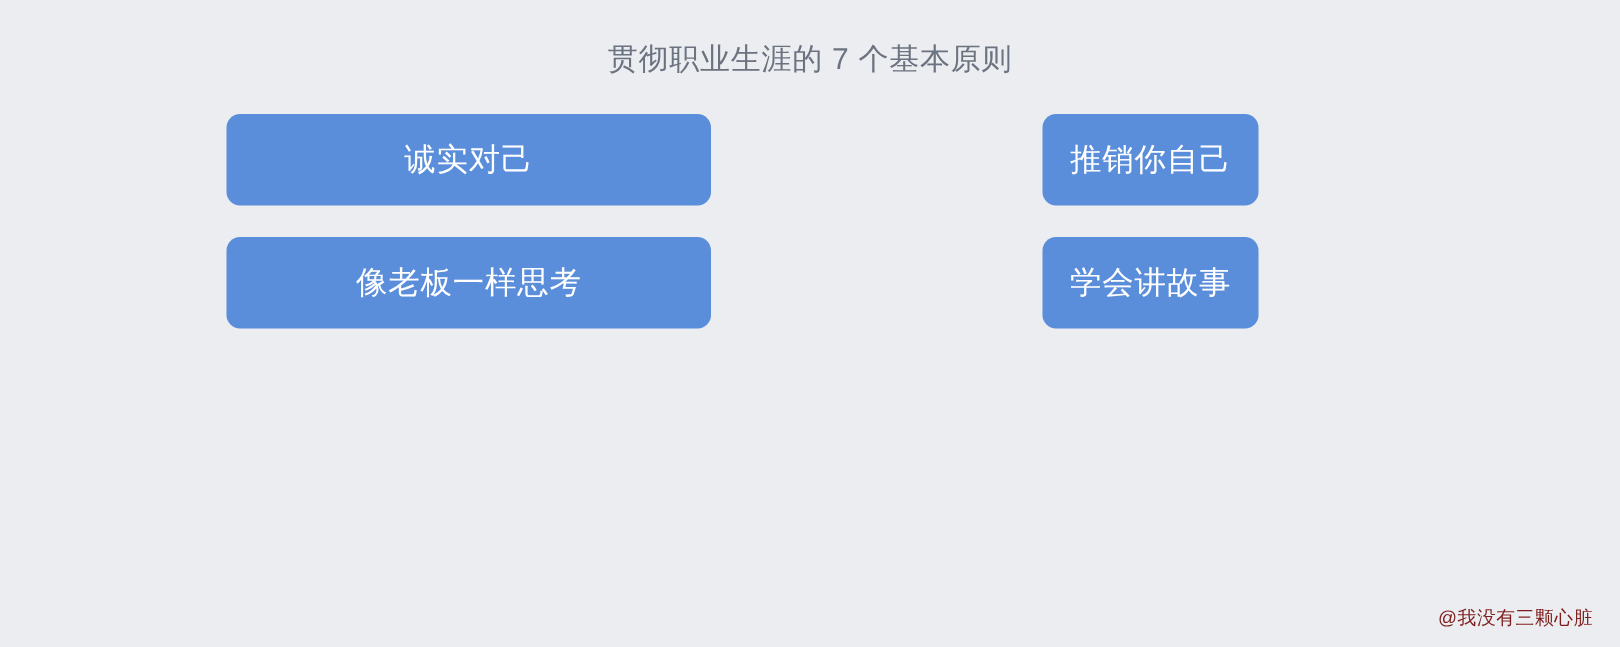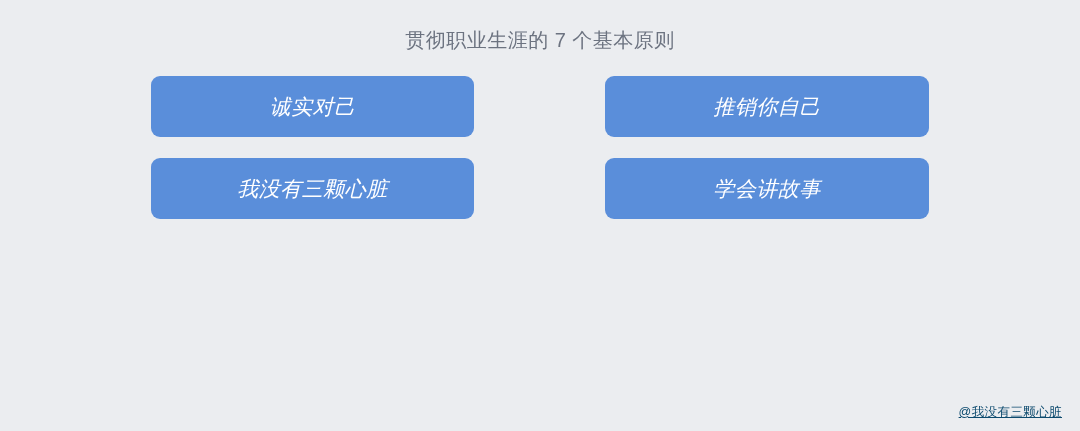--- a/index.html
+++ b/index.html
@@ -42,63 +42,61 @@
     flex-direction: row;
     justify-content: space-between;
     align-items: flex-start;
   }
   .column {
     display: flex;
     flex-direction: column;
     gap: 21px;
   }
   .column-left { width: 323px; }
-  .column-right { width: 324px; }
+  .column-right { width: 324px; align-items: center; }
   .principle-card {
     height: 61px;
     border-radius: 9px;
     background: #5a8eda;
     color: #ffffff;
     display: flex;
     align-items: center;
     justify-content: center;
     font-size: 21px;
     line-height: 61px;
     letter-spacing: 0.5px;
     font-weight: 400;
     box-sizing: border-box;
     padding: 0 18px;
     white-space: nowrap;
     overflow: hidden;
-    font-style: italic;
   }
   .watermark {
     position: absolute;
     right: 18px;
     bottom: 10px;
     font-size: 12.5px;
     line-height: 18px;
-    color: #0c4a6e;
+    color: #7f1d1d;
     letter-spacing: 0.4px;
     white-space: nowrap;
-    text-decoration: underline;
   }
 </style>
 </head>
 <body>
 
 <div class="slide">
 
   <div class="slide-title">贯彻职业生涯的 7 个基本原则</div>
 
   <div class="columns">
 
     <div class="column column-left">
       <div class="principle-card">诚实对己</div>
-      <div class="principle-card">我没有三颗心脏</div>
+      <div class="principle-card">像老板一样思考</div>
     </div>
 
     <div class="column column-right">
       <div class="principle-card">推销你自己</div>
       <div class="principle-card">学会讲故事</div>
     </div>
 
   </div>
 
   <div class="watermark">@我没有三颗心脏</div>

